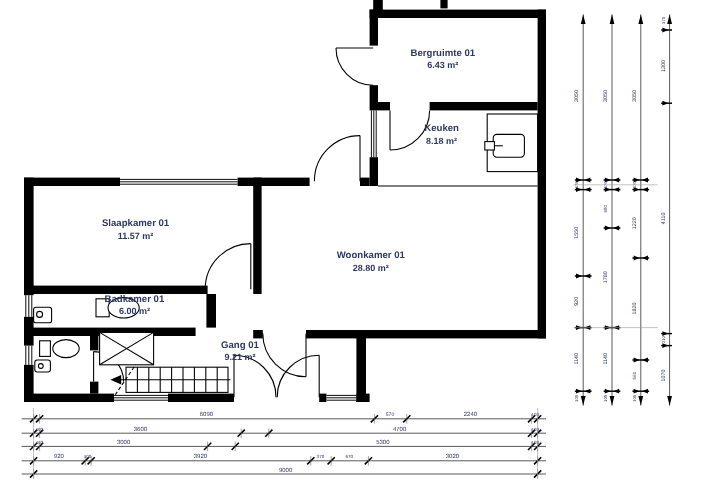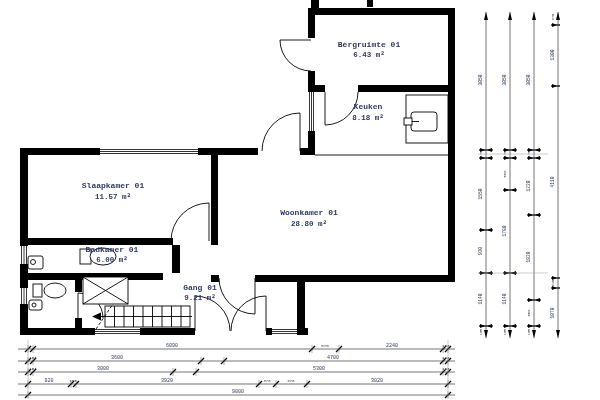--- a/index.html
+++ b/index.html
@@ -1,17 +1,17 @@
 <!DOCTYPE html>
 <html><head>
 <meta charset="utf-8">
 <style>
   html,body{margin:0;padding:0;background:#ffffff;}
   .stage{position:relative;width:560px;height:400px;background:#fff;overflow:hidden;
-         font-family:Liberation Mono, monospace;}
+         font-family:Liberation Sans, sans-serif;}
   svg{position:absolute;left:0;top:0;}
   text{fill:#2d3a5e;}
   .room-name{font-size:8px;font-weight:bold;text-anchor:middle;}
   .room-area{font-size:7.5px;font-weight:bold;text-anchor:middle;}
   .wall{fill:#000;stroke:none;}
   .thin{stroke:#000;stroke-width:0.9;fill:none;}
   .fixture{stroke:#000;stroke-width:0.9;fill:#fff;}
   .dimline{stroke:#3a3a3a;stroke-width:0.7;fill:none;}
   .guide{stroke:#9a9a9a;stroke-width:0.5;fill:none;}
 </style>

